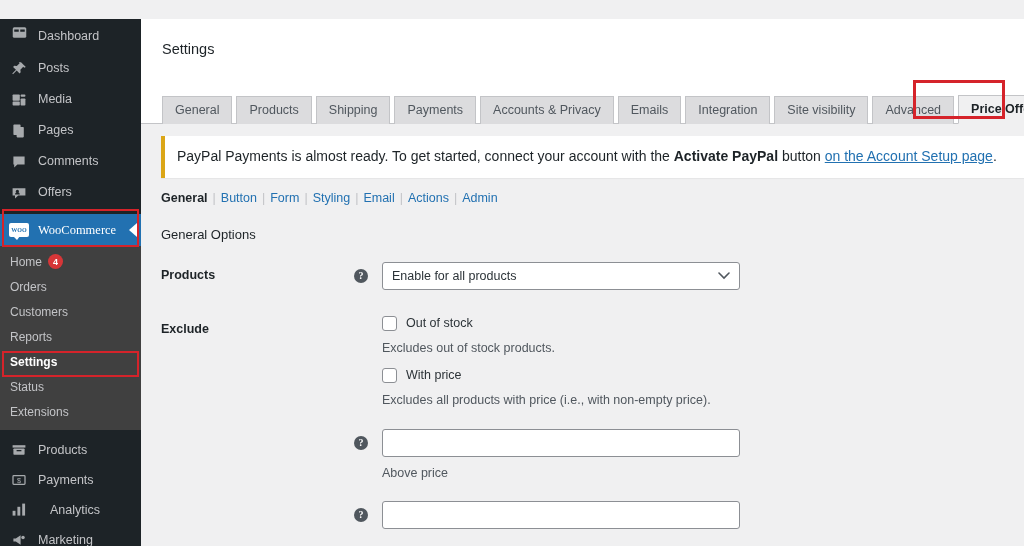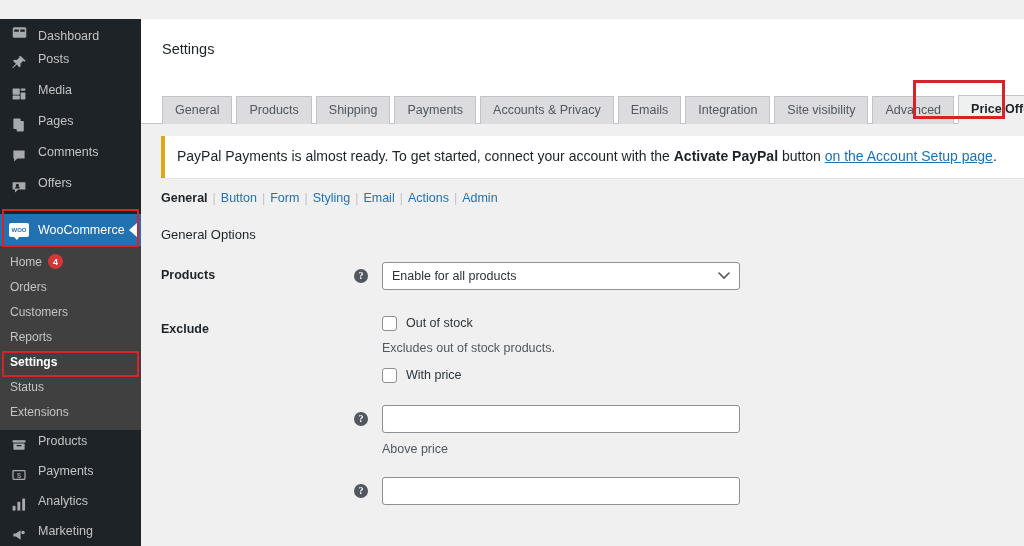--- a/index.html
+++ b/index.html
@@ -13,42 +13,42 @@
 
   
   #sidebar {
     width: 141px; height: 546px;
     background: #1d2327;
     flex: 0 0 141px;
     position: relative;
     overflow: hidden;
   }
   .menu-item {
-    display: flex; 
+    display: flex; align-items: center;
     height: 31px;
     padding-left: 9px;
     color: #c3c4c7;
     font-size: 12.5px;
     white-space: nowrap;
   }
   .menu-item .ico {
     width: 20px; height: 20px;
     margin-right: 9px;
     display: inline-flex; align-items: center; justify-content: center;
     flex: 0 0 20px;
   }
   .menu-item .ico svg { display: block; }
   .menu-label { line-height: 1; }
 
   .menu-gap { height: 8px; }
 
   
   .woo-wrap {
     position: relative;
-    margin: 0; padding: 0;
+    margin: 0; padding: 0; font-family: Liberation Serif, serif;
   }
   .woo-item {
     display: flex; align-items: center;
     height: 32px;
     padding-left: 9px;
     background: #2271b1;
     color: #ffffff;
     font-size: 12.5px;
     font-weight: 400;
     position: relative;
@@ -404,21 +404,21 @@
     <div class="menu-item" style="height:30px;">
       <span class="ico">
         <svg width="16" height="16" viewBox="0 0 20 20">
             <rect x="2.5" y="4.5" width="15" height="11" rx="1" fill="none" stroke="#a7aaad" stroke-width="1.6"></rect>
             <text x="10" y="13.5" font-size="9" fill="#a7aaad" text-anchor="middle" font-family="Liberation Sans">$</text>
           </svg>
       </span>
       <span class="menu-label">Payments</span>
     </div>
 
-    <div class="menu-item" style="height:30px;">
+    <div class="menu-item" style="height:30px;gap:12px;">
       <span class="ico">
         <svg width="16" height="16" viewBox="0 0 20 20" fill="#a7aaad">
             <rect x="2" y="11" width="3.6" height="6"></rect>
             <rect x="8" y="6" width="3.6" height="11"></rect>
             <rect x="14" y="2" width="3.6" height="15"></rect>
           </svg>
       </span>
       <span class="menu-label">Analytics</span>
     </div>
 
@@ -501,20 +501,21 @@
           <div style="padding-left:28px;">
             <div class="cb-line">
               <span class="cbox"></span>
               <span class="cb-label">Out of stock</span>
             </div>
             <div class="desc">Excludes out of stock products.</div>
             <div class="cb-line">
               <span class="cbox"></span>
               <span class="cb-label">With price</span>
             </div>
+            <div class="desc" style="margin-bottom:0;">Excludes all products with price (i.e., with non-empty price).</div>
           </div>
         </div>
       </div>
 
       <div class="frow" style="margin-top:22px;">
         <div class="fth">&nbsp;</div>
         <div class="ftd" style="display:block;">
           <div style="display:flex;align-items:flex-start;">
             <span class="help-icon" style="margin-top:7px;">?</span>
             <input class="text-input" type="text" value="" style="">

